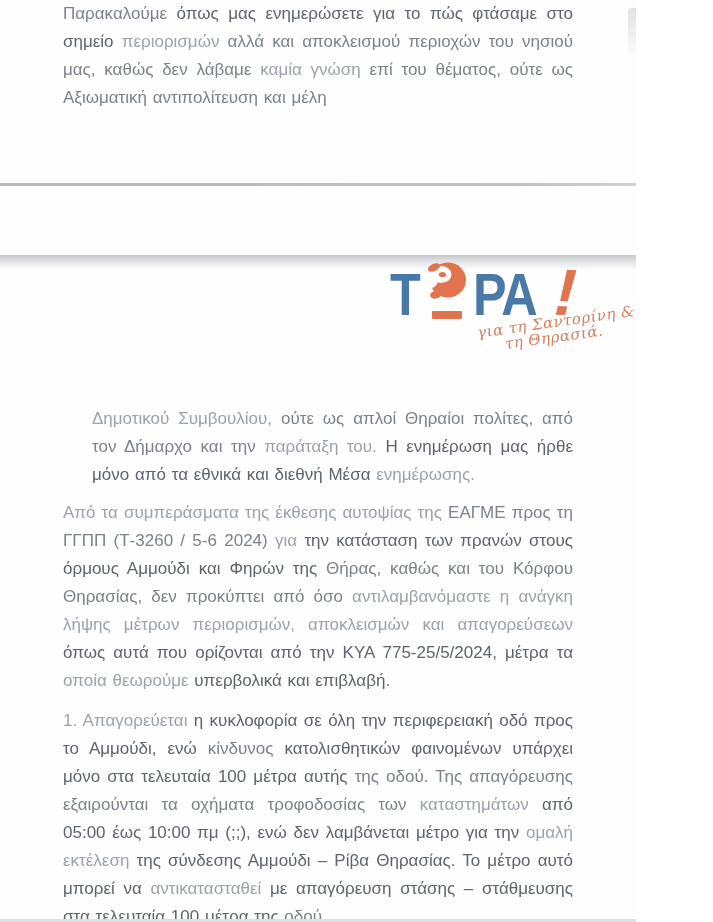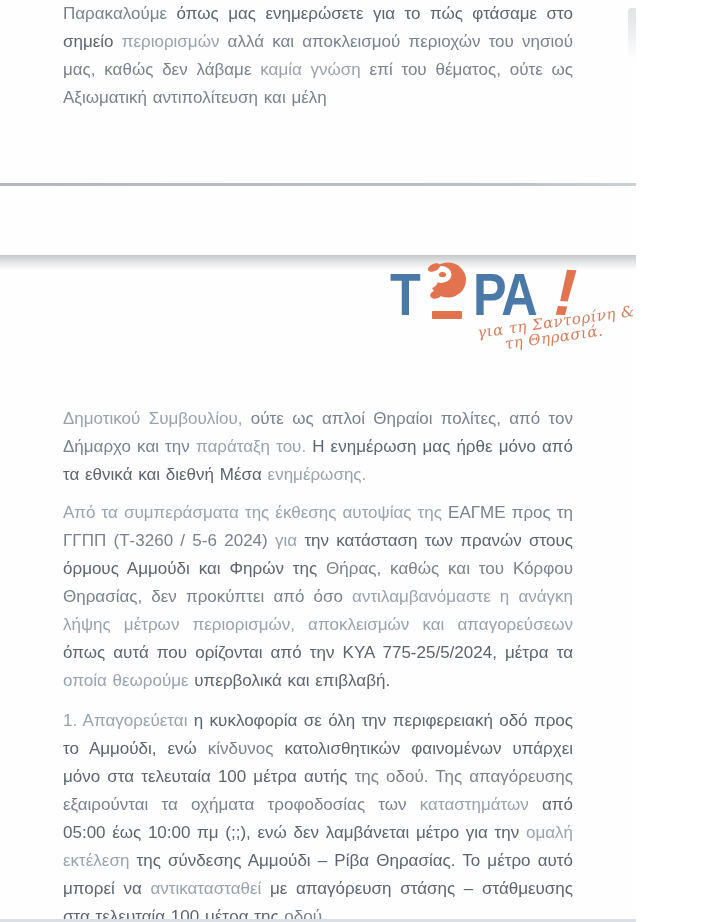--- a/index.html
+++ b/index.html
@@ -60,21 +60,21 @@
   }
   .logo-script {
     font-family:"DejaVu Serif", serif; font-style:italic;
     font-size:15px; letter-spacing:.5px; white-space:nowrap;
     transform:rotate(-8deg); transform-origin:left top;
     margin:5px 0 0 86px;
   }
   .logo-script .line2 { margin:-3px 0 0 26px; }
 
   .page2-text { margin-top:48px; }
-  .page2-text .para:nth-child(1) { margin-bottom:10px; }
+  .page2-text .para:nth-child(1) { margin-bottom:10px;margin-left:29px; }
   .page2-text .para:nth-child(2) { margin-bottom:12px; }
   .page2-text .para:nth-child(3) { margin-bottom:17px; }
 
   .page-bottom-edge {
     position:absolute; left:0; bottom:0; width:100%; height:3px;
     background:#dbe0e6;
   }
 </style>
 </head>
 <body>

